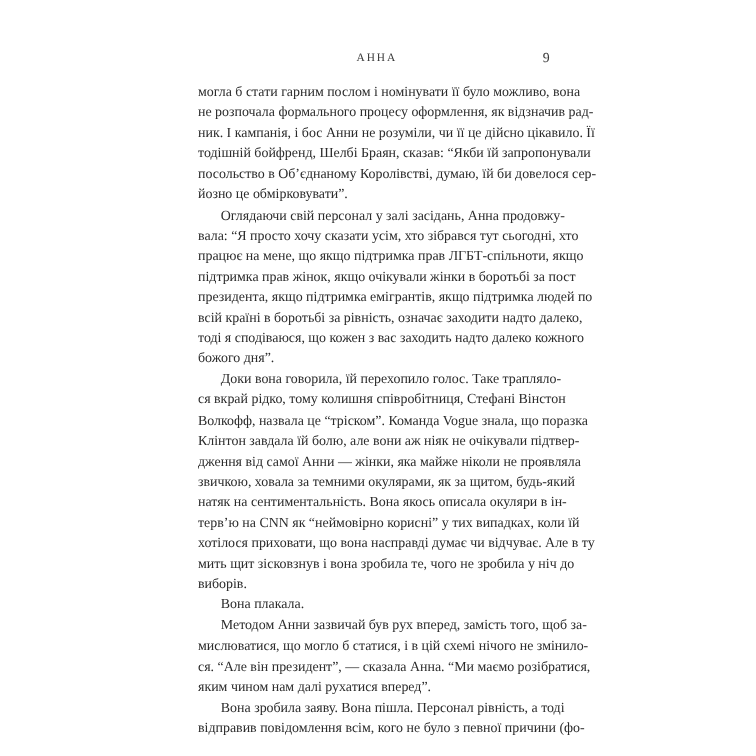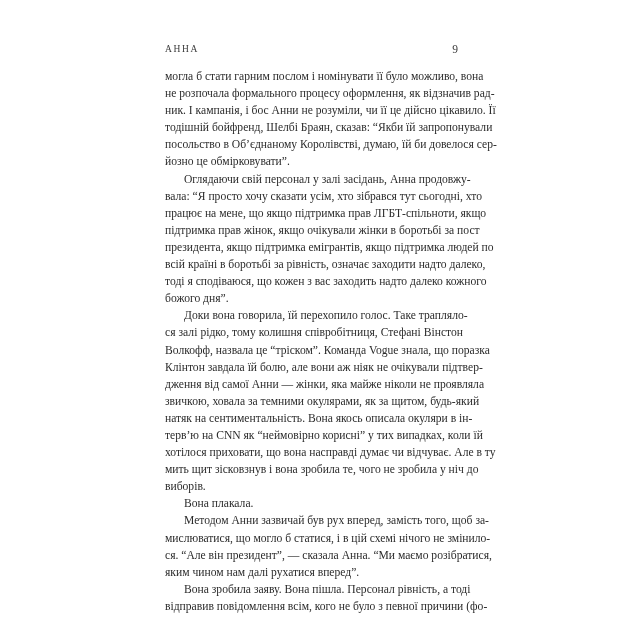--- a/index.html
+++ b/index.html
@@ -25,20 +25,21 @@
       position: absolute;
       top: 44px;
       left: 165px;
       width: 298px;
       height: 16px;
       font-size: 10px;
     }
     .running-title {
       position: absolute;
       left: 0; right: 0;
+      text-align: center;
       letter-spacing: 1.6px;
       font-size: 9.5px;
       color: #3a3a3a;
     }
     .page-number {
       position: absolute;
       right: 5px;
       top: -1px;
       font-size: 11.5px;
       color: #3a3a3a;
@@ -95,21 +96,21 @@
       <span class="line">працює на мене, що якщо підтримка прав ЛГБТ-спільноти, якщо</span>
       <span class="line">підтримка прав жінок, якщо очікували жінки в боротьбі за пост</span>
       <span class="line">президента, якщо підтримка емігрантів, якщо підтримка людей по</span>
       <span class="line">всій країні в боротьбі за рівність, означає заходити надто далеко,</span>
       <span class="line">тоді я сподіваюся, що кожен з вас заходить надто далеко кожного</span>
       <span class="line last">божого дня”.</span>
     </div>
 
     <div>
       <span class="line indent">Доки вона говорила, їй перехопило голос. Таке траплялo-</span>
-      <span class="line">ся залі рідко, тому колишня співробітниця, Стефані Вінстон</span>
+      <span class="line">ся вкрай рідко, тому колишня співробітниця, Стефані Вінстон</span>
       <span class="line">Волкофф, назвала це “тріском”. Команда <span class="i">Vogue</span> знала, що поразка</span>
       <span class="line">Клінтон завдала їй болю, але вони аж ніяк не очікували підтвер-</span>
       <span class="line">дження від самої Анни — жінки, яка майже ніколи не проявляла</span>
       <span class="line">звичкою, ховала за темними окулярами, як за щитом, будь-який</span>
       <span class="line">натяк на сентиментальність. Вона якось описала окуляри в ін-</span>
       <span class="line">терв’ю на CNN як “неймовірно корисні” у тих випадках, коли їй</span>
       <span class="line">хотілося приховати, що вона насправді думає чи відчуває. Але в ту</span>
       <span class="line">мить щит зісковзнув і вона зробила те, чого не зробила у ніч до</span>
       <span class="line last">виборів.</span>
     </div>

